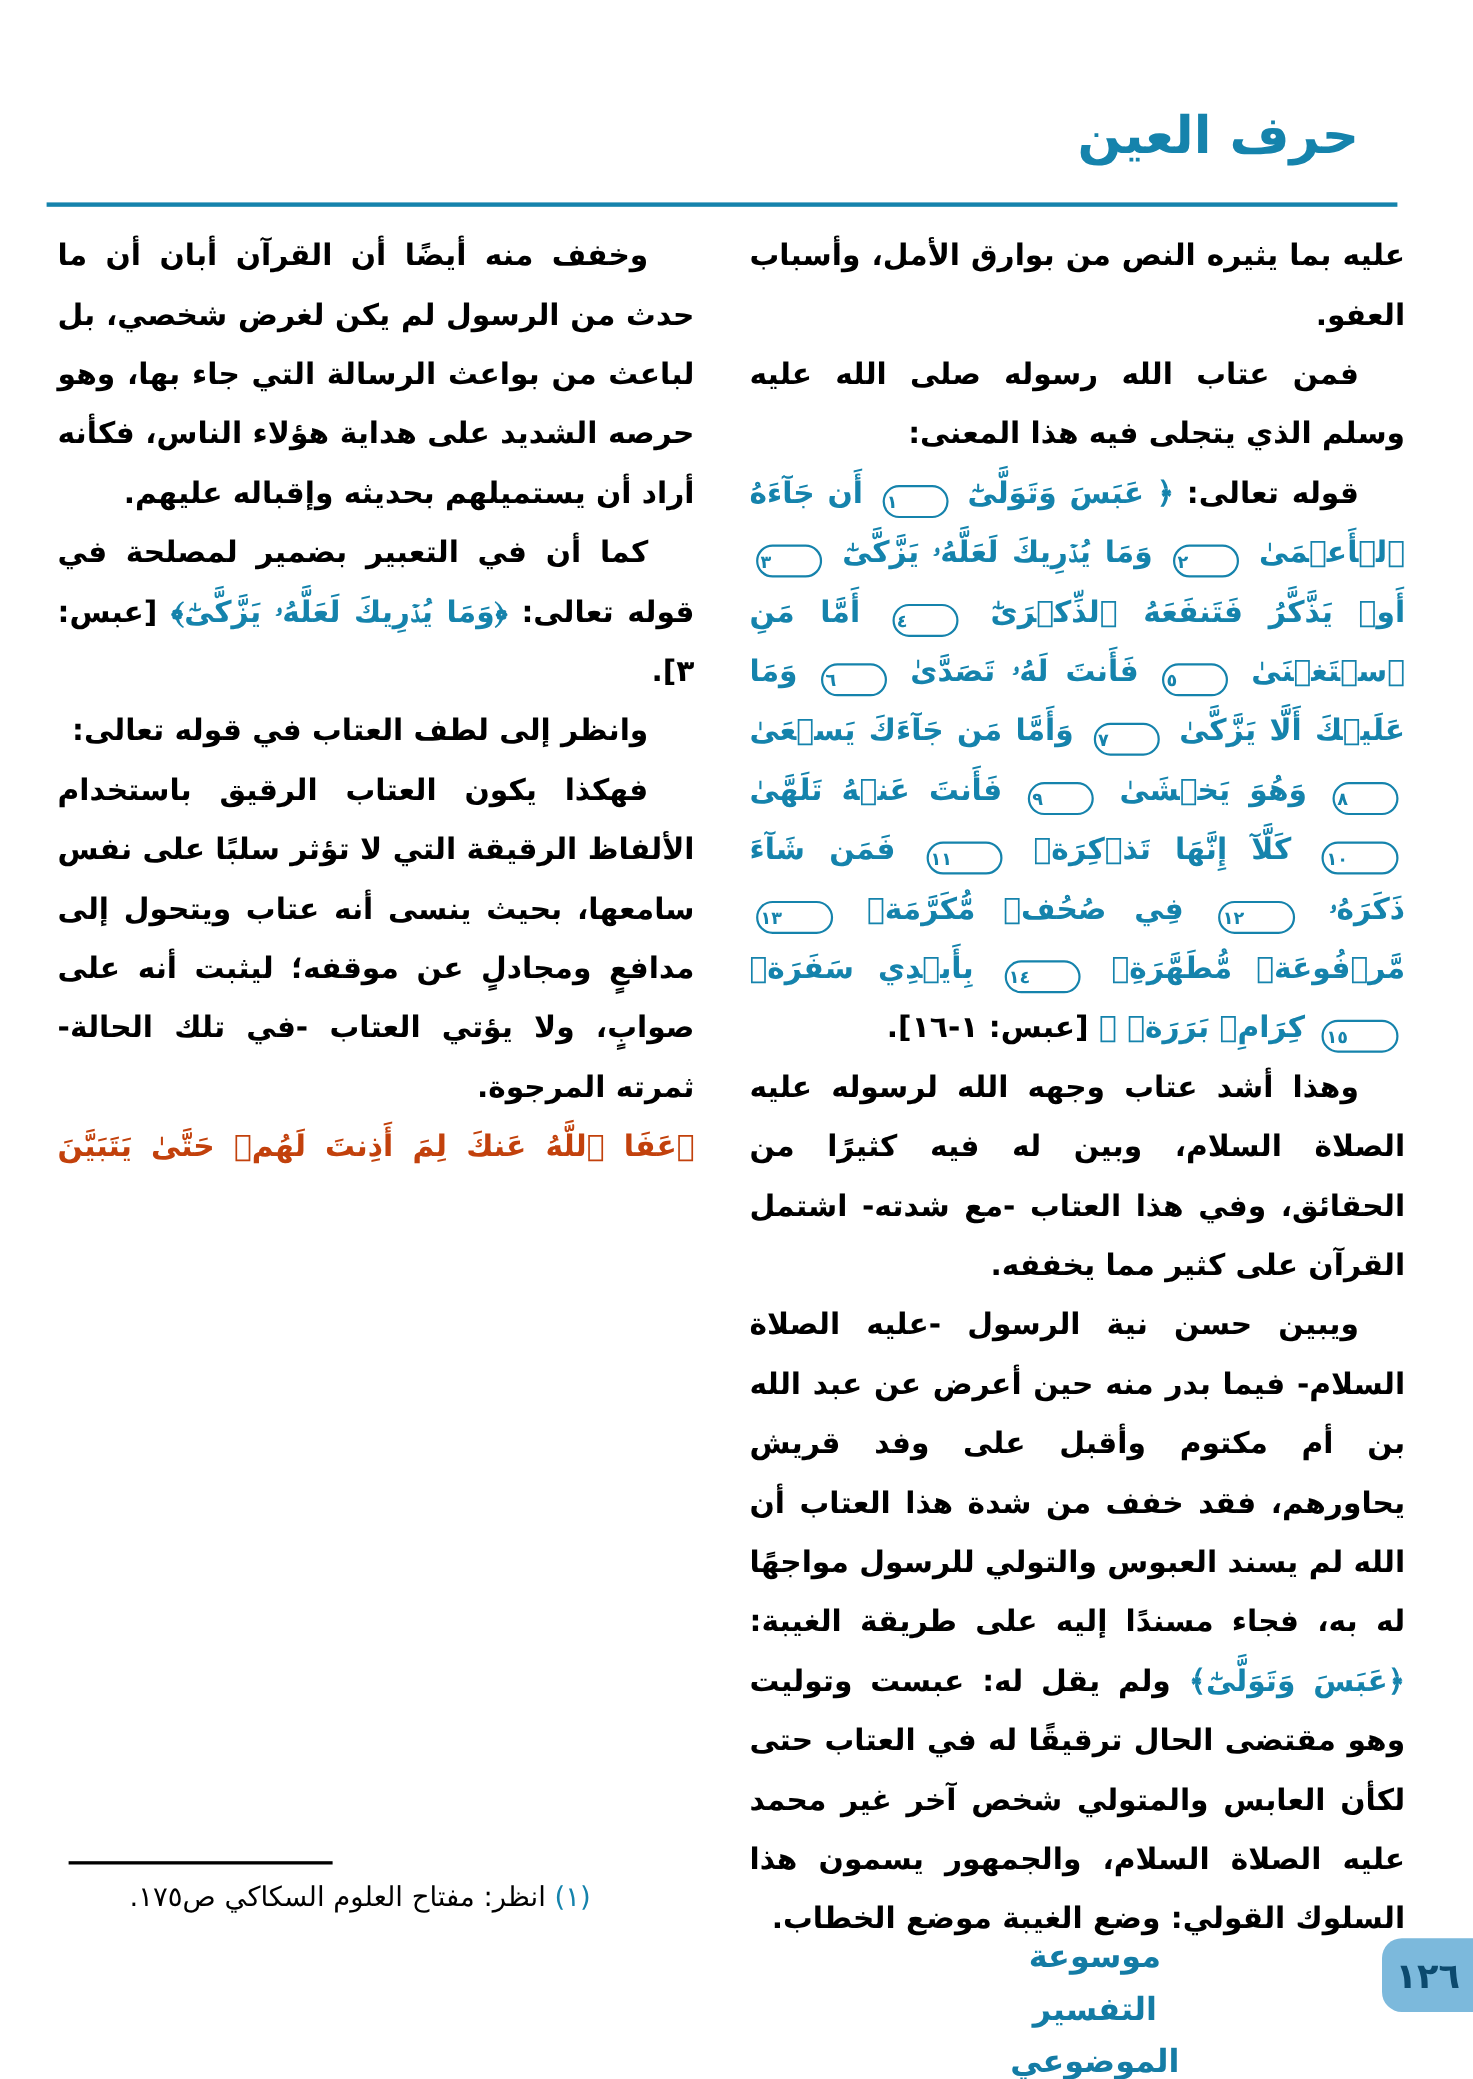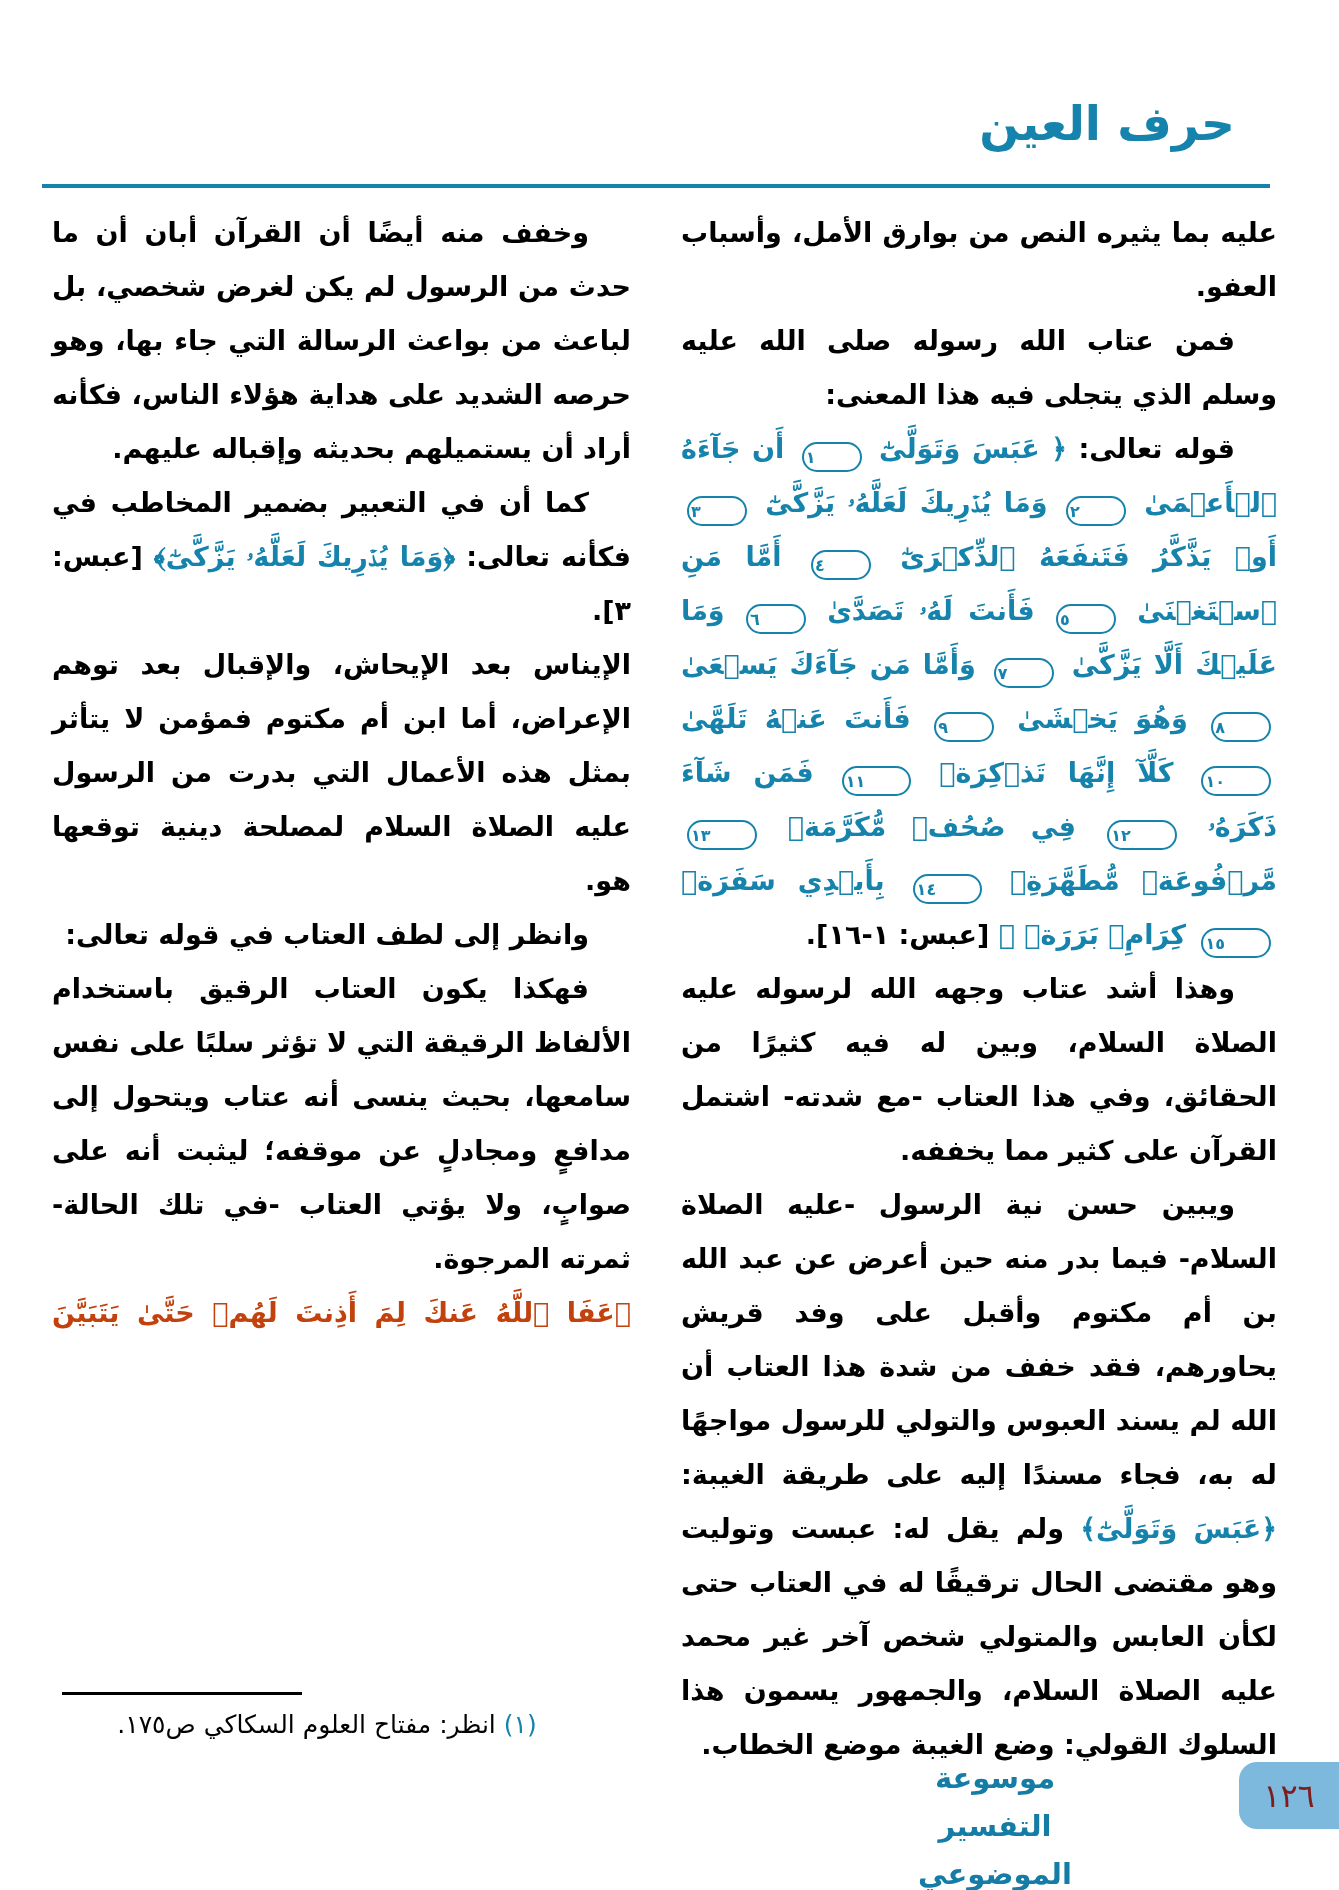--- a/index.html
+++ b/index.html
@@ -57,24 +57,24 @@
   .fn-line{font-size:25px;line-height:36px;text-align:center;color:#000;}
   .fn-marker{color:#1583ac;}
   
   .logo{
     position:absolute;top:1754px;right:236px;width:216px;
     text-align:center;color:#147ca5;font-weight:bold;direction:rtl;
   }
   .logo-1{font-size:29px;line-height:48px;letter-spacing:-1px;}
   .logo-2{font-size:15px;line-height:20px;}
   .page-tab{
-    position:absolute;top:1762px;right:0;width:100px;height:67px;
+    position:absolute;top:1762px;right:0;width:83px;height:67px;
     background:#7cb9dc;border-radius:18px 0 0 18px;
     display:flex;align-items:center;justify-content:center;
-    color:#7f1d1d;font-size:32px;font-weight:normal;
+    color:#0c4a6e;font-size:32px;font-weight:bold;
   }
 </style>
 </head>
 <body>
 
 <div class="page">
 
   <div class="header-title">حرف العين</div>
   <div class="header-rule"></div>
 
@@ -83,22 +83,21 @@
     <div class="col-right">
       <p><span>عليه بما يثيره النص من بوارق الأمل، وأسباب العفو.</span></p>
       <p class="indent"><span>فمن عتاب الله رسوله صلى الله عليه وسلم الذي يتجلى فيه هذا المعنى:</span></p>
       <p class="indent"><span>قوله تعالى: </span><span><span class="q-bracket">﴿</span><span class="q-text"> عَبَسَ وَتَوَلَّىٰٓ </span><span class="aya-num">١</span><span class="q-text"> أَن جَآءَهُ ٱلۡأَعۡمَىٰ </span><span class="aya-num">٢</span><span class="q-text"> وَمَا يُدۡرِيكَ لَعَلَّهُۥ يَزَّكَّىٰٓ </span><span class="aya-num">٣</span><span class="q-text"> أَوۡ يَذَّكَّرُ فَتَنفَعَهُ ٱلذِّكۡرَىٰٓ </span><span class="aya-num">٤</span><span class="q-text"> أَمَّا مَنِ ٱسۡتَغۡنَىٰ </span><span class="aya-num">٥</span><span class="q-text"> فَأَنتَ لَهُۥ تَصَدَّىٰ </span><span class="aya-num">٦</span><span class="q-text"> وَمَا عَلَيۡكَ أَلَّا يَزَّكَّىٰ </span><span class="aya-num">٧</span><span class="q-text"> وَأَمَّا مَن جَآءَكَ يَسۡعَىٰ </span><span class="aya-num">٨</span><span class="q-text"> وَهُوَ يَخۡشَىٰ </span><span class="aya-num">٩</span><span class="q-text"> فَأَنتَ عَنۡهُ تَلَهَّىٰ </span><span class="aya-num">١٠</span><span class="q-text"> كَلَّآ إِنَّهَا تَذۡكِرَةٞ </span><span class="aya-num">١١</span><span class="q-text"> فَمَن شَآءَ ذَكَرَهُۥ </span><span class="aya-num">١٢</span><span class="q-text"> فِي صُحُفٖ مُّكَرَّمَةٖ </span><span class="aya-num">١٣</span><span class="q-text"> مَّرۡفُوعَةٖ مُّطَهَّرَةِۭ </span><span class="aya-num">١٤</span><span class="q-text"> بِأَيۡدِي سَفَرَةٖ </span><span class="aya-num">١٥</span><span class="q-text"> كِرَامِۭ بَرَرَةٖ </span><span class="q-bracket">﴾</span></span><span class="cite"> [عبس: ١-١٦].</span></p>
       <p class="indent"><span>وهذا أشد عتاب وجهه الله لرسوله عليه الصلاة السلام، وبين له فيه كثيرًا من الحقائق، وفي هذا العتاب -مع شدته- اشتمل القرآن على كثير مما يخففه.</span></p>
       <p class="indent"><span>ويبين حسن نية الرسول -عليه الصلاة السلام- فيما بدر منه حين أعرض عن عبد الله بن أم مكتوم وأقبل على وفد قريش يحاورهم، فقد خفف من شدة هذا العتاب أن الله لم يسند العبوس والتولي للرسول مواجهًا له به، فجاء مسندًا إليه على طريقة الغيبة: </span><span class="quran-inline">﴿عَبَسَ وَتَوَلَّىٰٓ﴾</span><span> ولم يقل له: عبست وتوليت وهو مقتضى الحال ترقيقًا له في العتاب حتى لكأن العابس والمتولي شخص آخر غير محمد عليه الصلاة السلام، والجمهور يسمون هذا السلوك القولي: وضع الغيبة موضع الخطاب.</span></p>
     </div>
 
     <div class="col-left">
       <p class="indent"><span>وخفف منه أيضًا أن القرآن أبان أن ما حدث من الرسول لم يكن لغرض شخصي، بل لباعث من بواعث الرسالة التي جاء بها، وهو حرصه الشديد على هداية هؤلاء الناس، فكأنه أراد أن يستميلهم بحديثه وإقباله عليهم.</span></p>
-      <p class="indent"><span>كما أن في التعبير بضمير المخاطب في فكأنه تعالى: </span><span class="quran-inline">﴿وَمَا يُدۡرِيكَ لَعَلَّهُۥ يَزَّكَّىٰٓ﴾</span><span class="cite"> [عبس: ٣].</span></p>
-      <p><span>الإيناس بعد الإيحاش، والإقبال بعد توهم الإعراض، أما ابن أم مكتوم فمؤمن لا يتأثر بمثل هذه الأعمال التي بدرت من الرسول عليه الصلاة السلام لمصلحة دينية توقعها هو.</span></p>
+      <p class="indent"><span>كما أن في التعبير بضمير لمصلحة في قوله تعالى: </span><span class="quran-inline">﴿وَمَا يُدۡرِيكَ لَعَلَّهُۥ يَزَّكَّىٰٓ﴾</span><span class="cite"> [عبس: ٣].</span></p>
       <p class="indent"><span>وانظر إلى لطف العتاب في قوله تعالى:</span></p>
       <p class="indent"><span>فهكذا يكون العتاب الرقيق باستخدام الألفاظ الرقيقة التي لا تؤثر سلبًا على نفس سامعها، بحيث ينسى أنه عتاب ويتحول إلى مدافعٍ ومجادلٍ عن موقفه؛ ليثبت أنه على صوابٍ، ولا يؤتي العتاب -في تلك الحالة- ثمرته المرجوة.</span></p>
       <span class="verse-line">﴿عَفَا ٱللَّهُ عَنكَ لِمَ أَذِنتَ لَهُمۡ حَتَّىٰ يَتَبَيَّنَ</span>
     </div>
 
   </div>
 
   <div class="footnote">
     <div class="fn-divider"></div>
     <div class="fn-line"><span class="fn-marker">(١)</span><span> انظر: مفتاح العلوم السكاكي ص١٧٥.</span></div>

